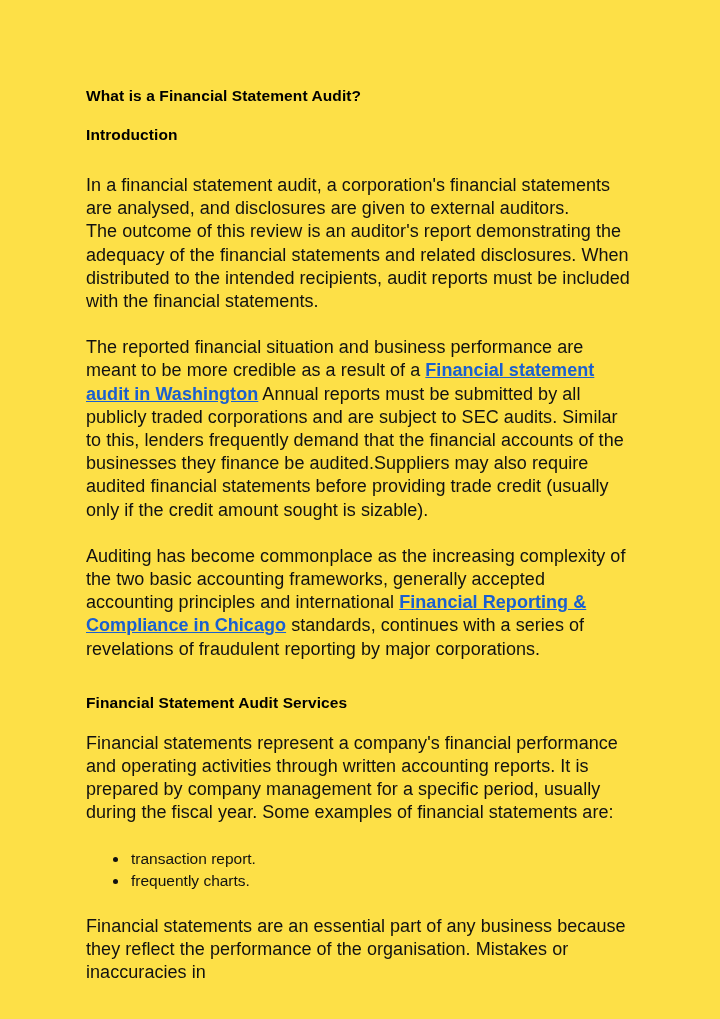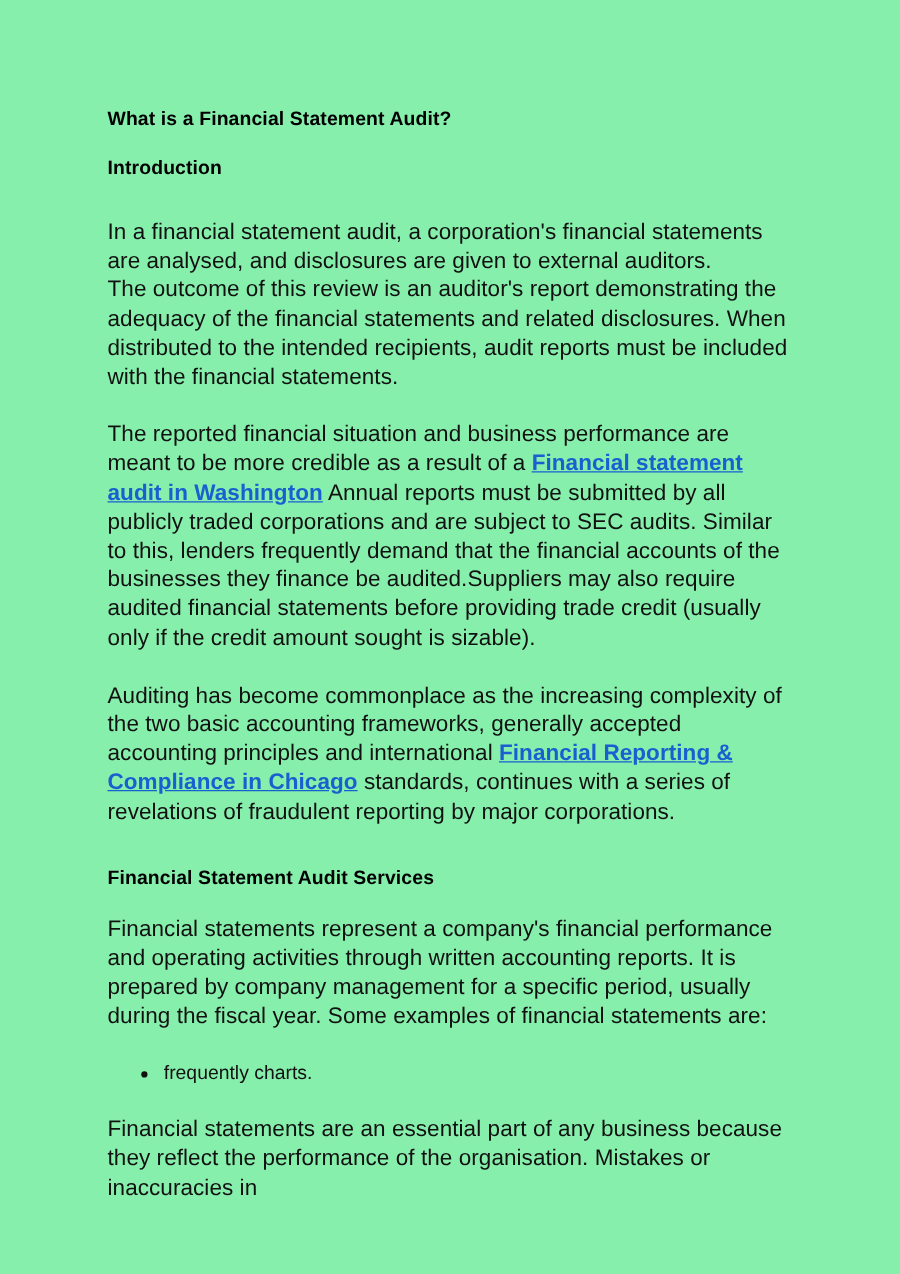--- a/index.html
+++ b/index.html
@@ -11,21 +11,21 @@
     width: 720px;
     height: 1019px;
     font-family: "Liberation Sans", sans-serif;
     color: #000000;
     -webkit-font-smoothing: antialiased;
   }
   .page {
     position: relative;
     width: 720px;
     height: 1019px;
-    background: #86efac;
+    background: #fde047;
     overflow: hidden;
     box-sizing: border-box;
   }
   .content {
     position: absolute;
     left: 86px;
     top: 84px;
     width: 550px;
   }
   h1.doc-title,
@@ -99,20 +99,21 @@
 
     <p class="para"><span>The reported financial situation and business performance are meant to be more credible as a result of a </span><a class="doclink" href="#">Financial statement audit in Washington</a><span> Annual reports must be submitted by all publicly traded corporations and are subject to SEC audits. Similar to this, lenders frequently demand that the financial accounts of the businesses they finance be audited.Suppliers may also require audited financial statements before providing trade credit (usually only if the credit amount sought is sizable).</span></p>
 
     <p class="para"><span>Auditing has become commonplace as the increasing complexity of the two basic accounting frameworks, generally accepted accounting principles and international </span><a class="doclink" href="#">Financial Reporting &amp; Compliance in Chicago</a><span> standards, continues with a series of revelations of fraudulent reporting by major corporations.</span></p>
 
     <h2 class="section-heading services">Financial Statement Audit Services</h2>
 
     <p class="para"><span>Financial statements represent a company's financial performance and operating activities through written accounting reports. It is prepared by company management for a specific period, usually during the fiscal year. Some examples of financial statements are:</span></p>
 
     <ul class="bullets">
+      <li><span>transaction report.</span></li>
       <li><span>frequently charts.</span></li>
     </ul>
 
 
     <p class="para"><span>Financial statements are an essential part of any business because they reflect the performance of the organisation. Mistakes or inaccuracies in</span></p>
 
   </div>
 </div>
 
 </body></html>

